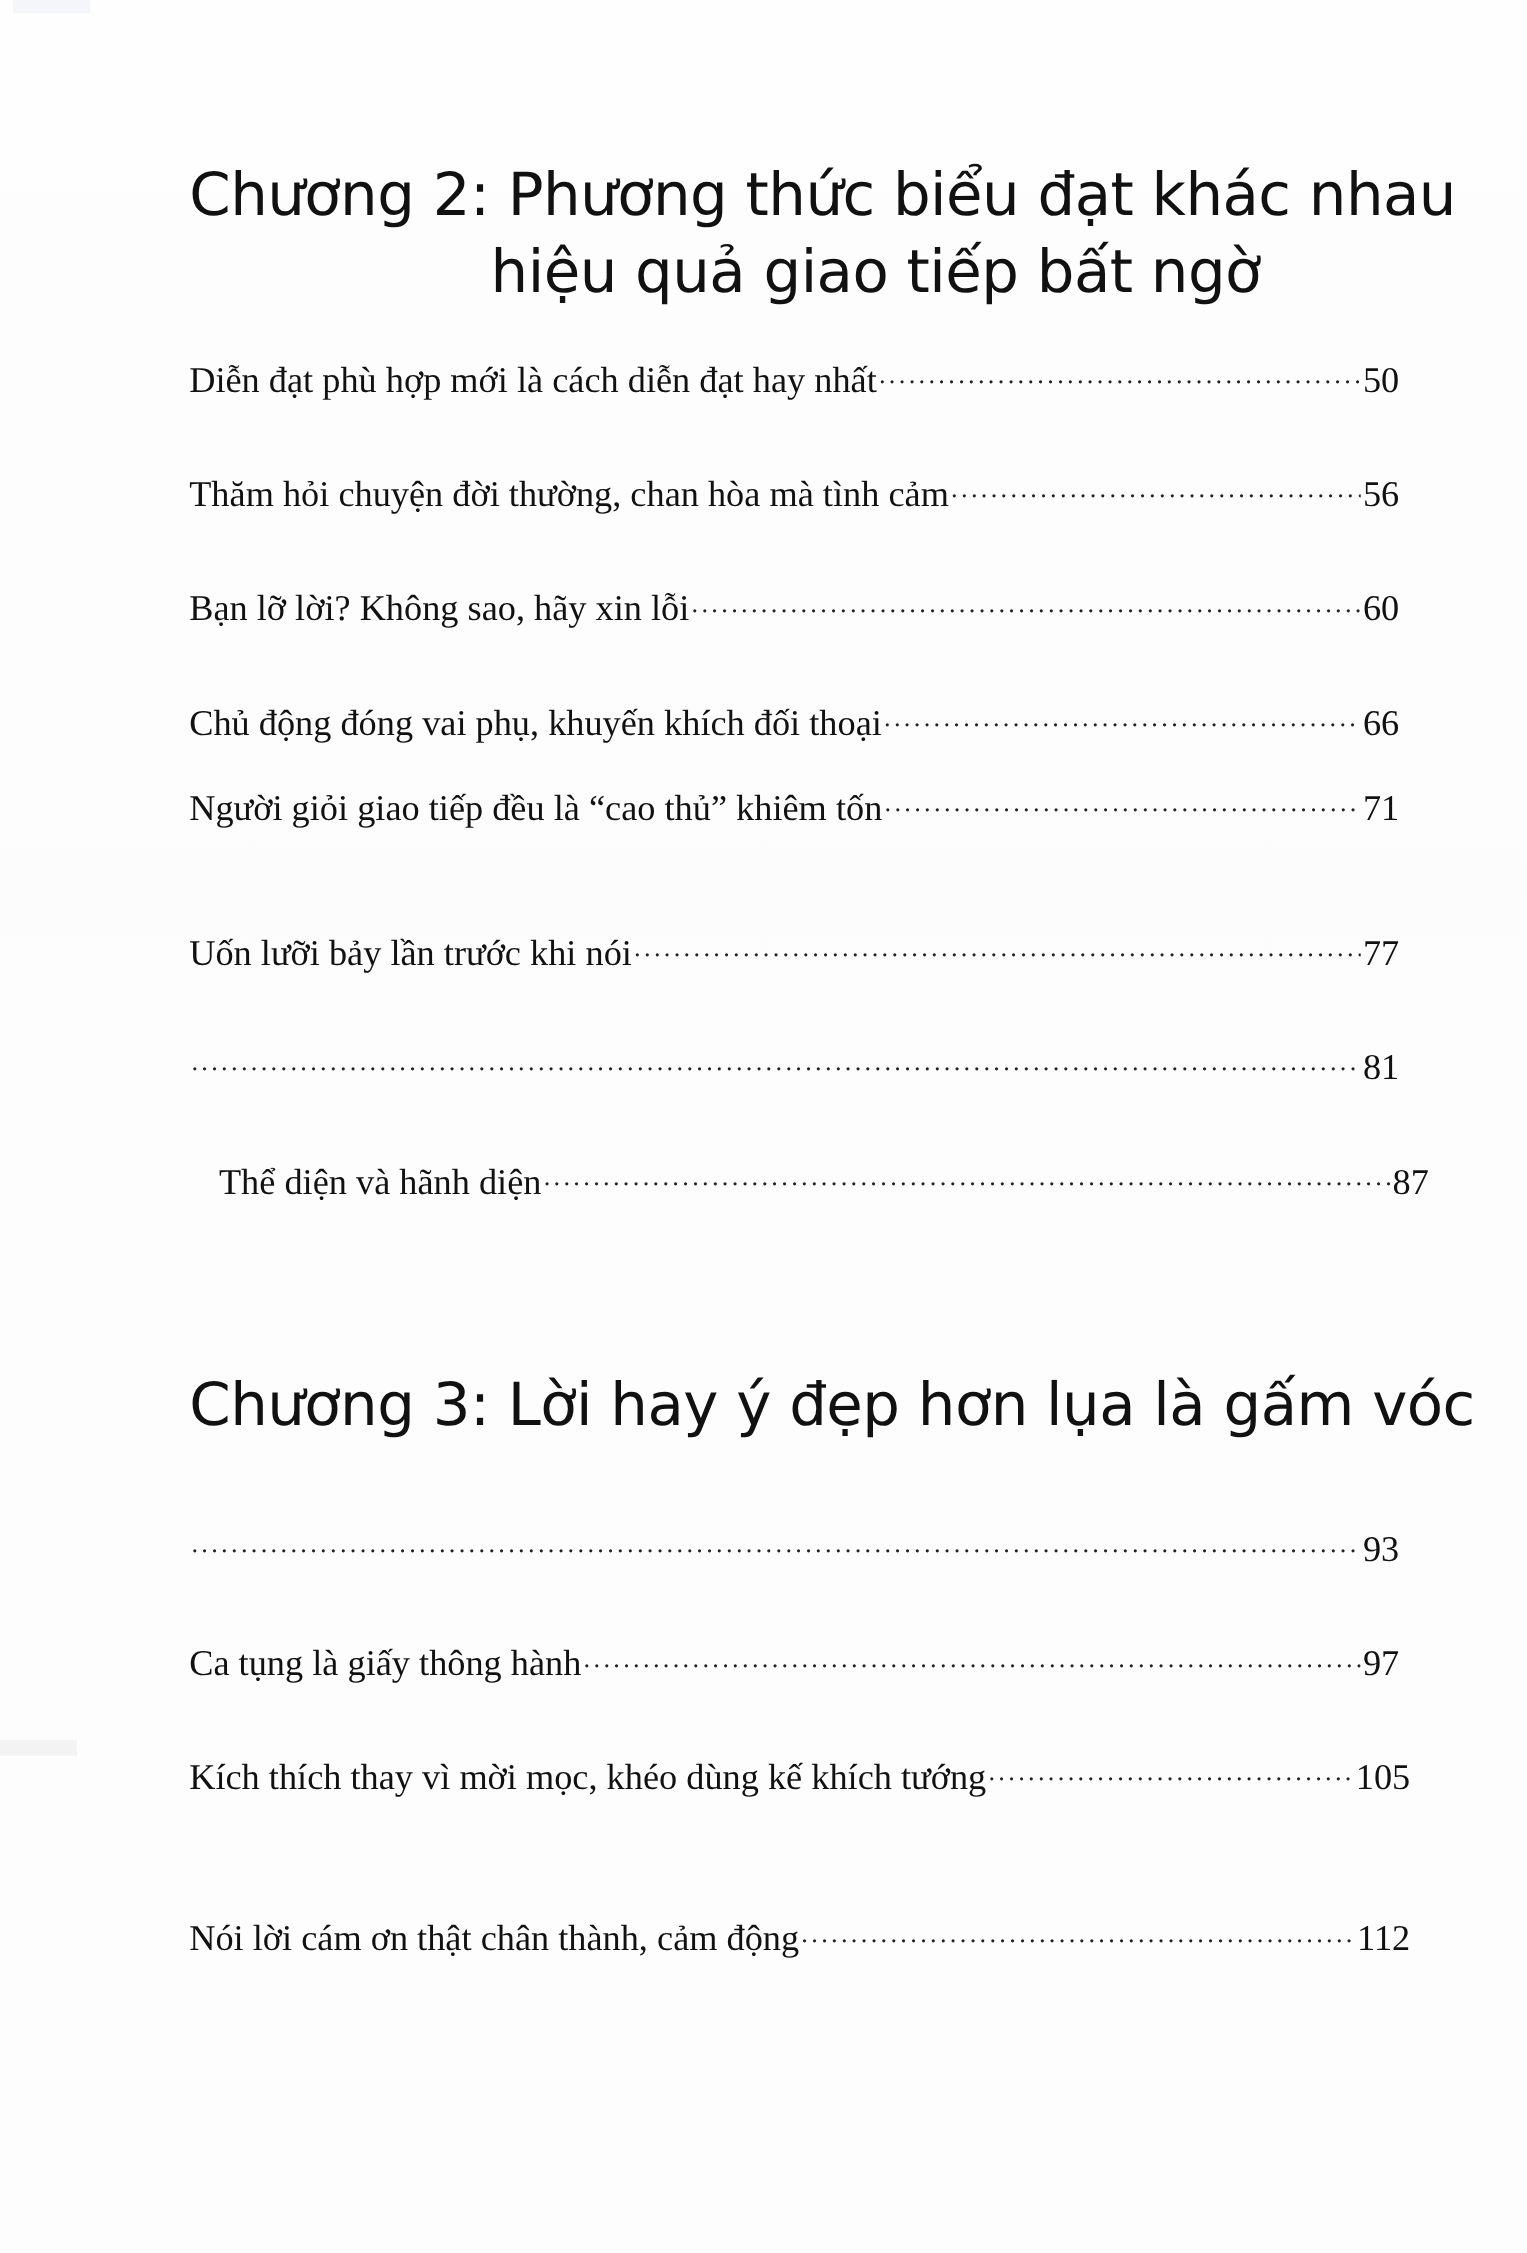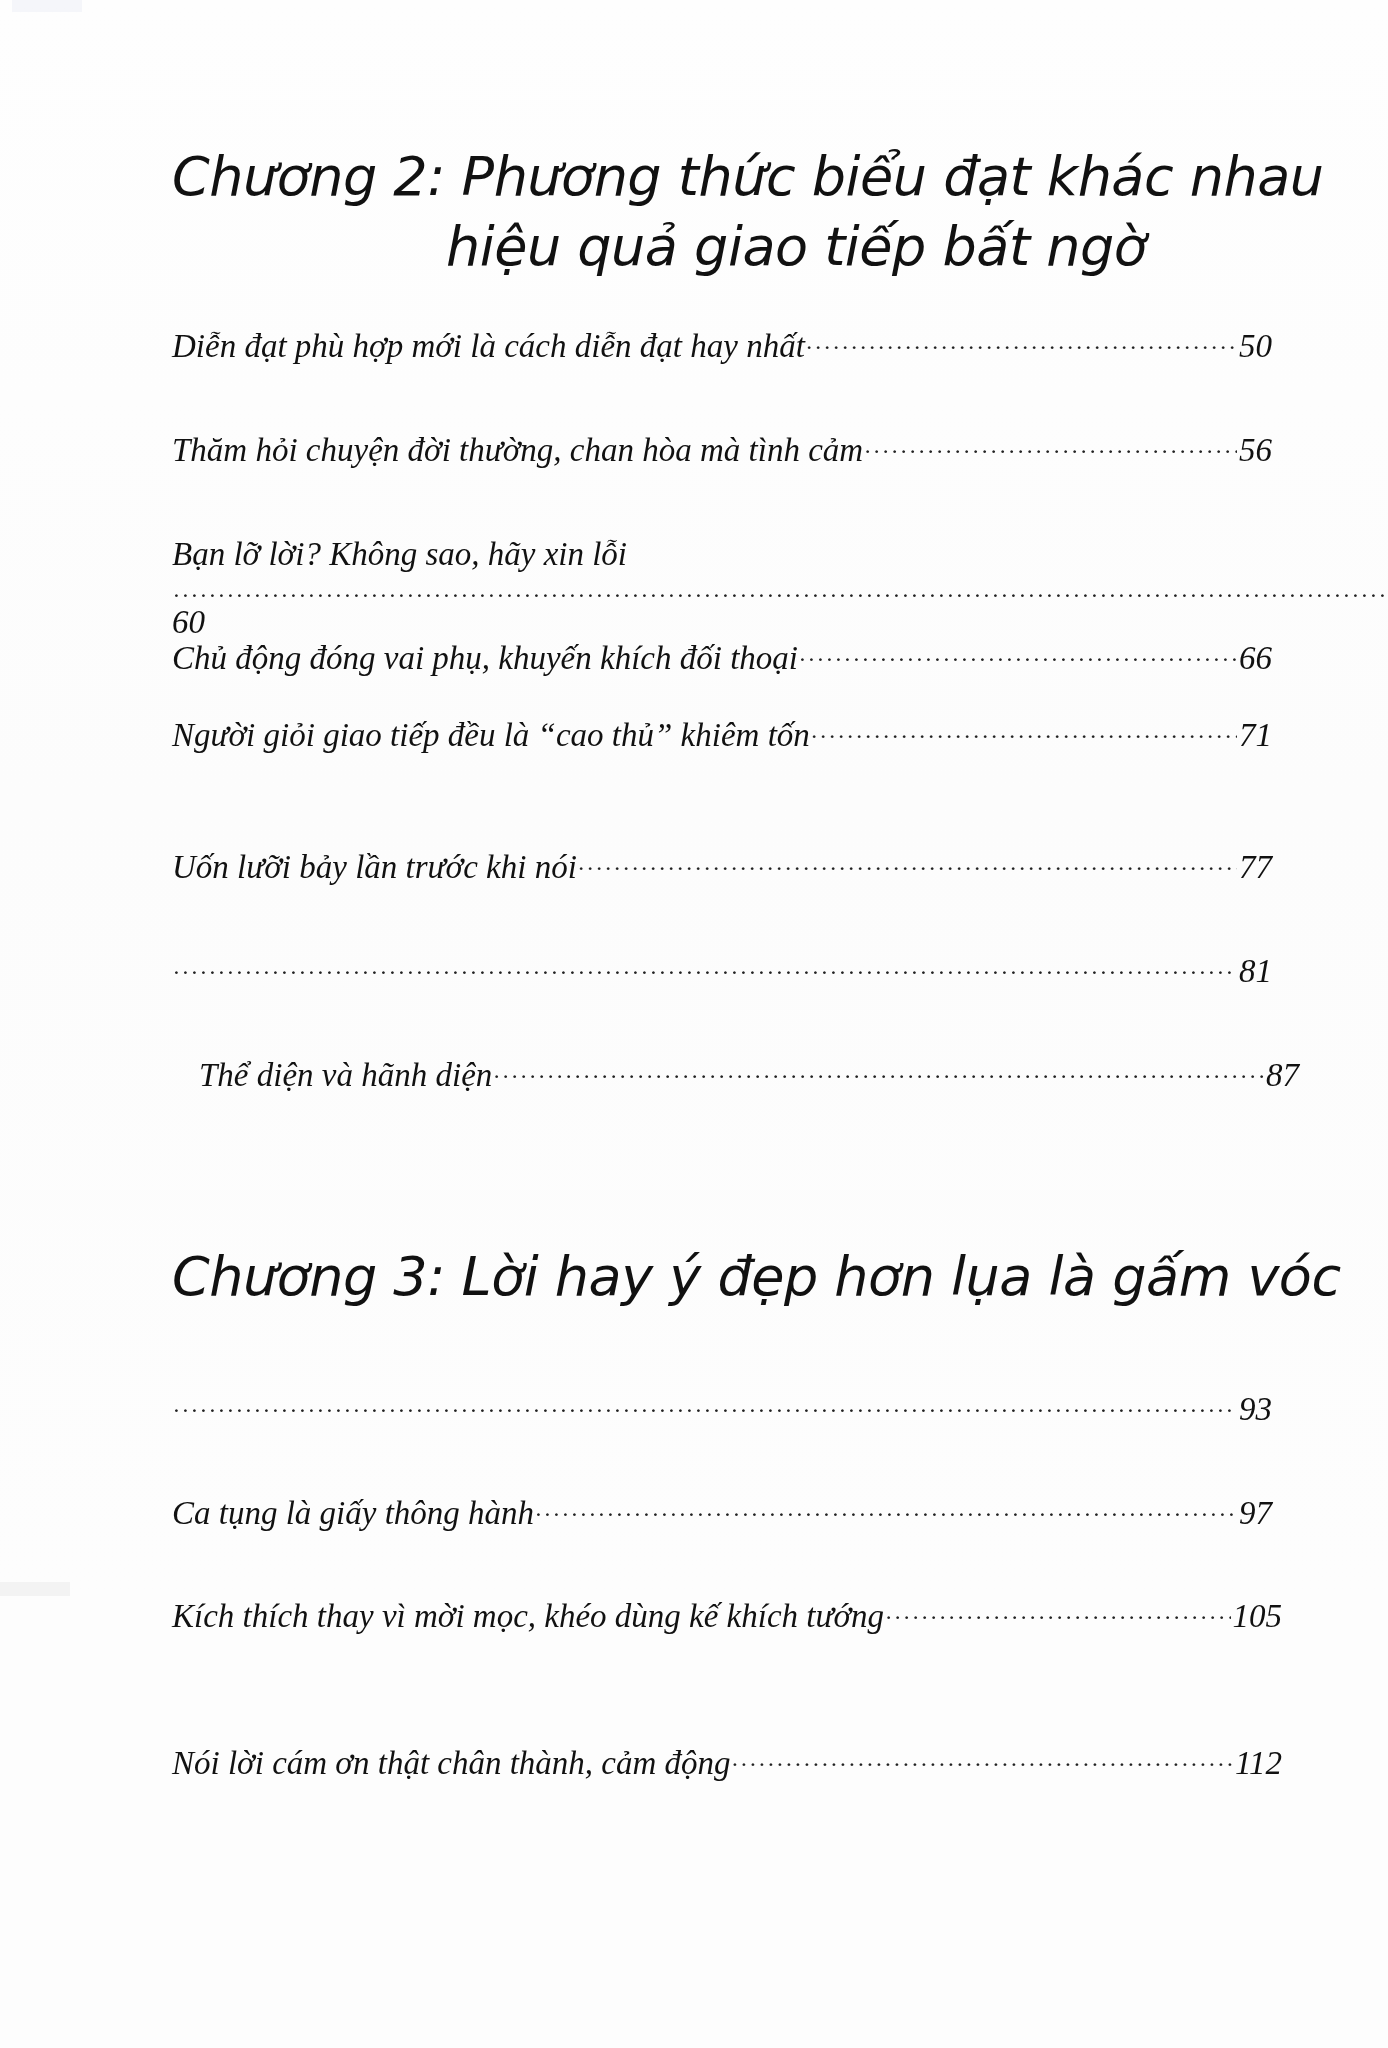--- a/index.html
+++ b/index.html
@@ -14,21 +14,20 @@
       overflow: hidden;
       color: #111;
     }
     .page {
       position: absolute;
       left: 0;
       top: 0;
       width: 1388px;
       height: 1596px;
       background: linear-gradient(180deg, #fefefe 0%, #fcfcfc 50%, #fdfdfd 100%);
-      font-style: italic;
     }
     .chapter-heading {
       position: absolute;
       font-family: "DejaVu Sans", sans-serif;
       font-weight: normal;
       color: #111;
       letter-spacing: -0.5px;
       line-height: 1;
       margin: 0;
     }
@@ -117,21 +116,21 @@
     <div class="toc-entry" style="top:327px;">
       <span class="entry-title">Diễn đạt phù hợp mới là cách diễn đạt hay nhất</span>
       <span class="leader"></span>
       <span class="page-num">50</span>
     </div>
     <div class="toc-entry" style="top:431px;">
       <span class="entry-title">Thăm hỏi chuyện đời thường, chan hòa mà tình cảm</span>
       <span class="leader"></span>
       <span class="page-num">56</span>
     </div>
-    <div class="toc-entry" style="top:535px;flex-direction:column;">
+    <div class="toc-entry" style="top:535px;">
       <span class="entry-title">Bạn lỡ lời? Không sao, hãy xin lỗi</span>
       <span class="leader"></span>
       <span class="page-num">60</span>
     </div>
     <div class="toc-entry" style="top:639px;">
       <span class="entry-title">Chủ động đóng vai phụ, khuyến khích đối thoại</span>
       <span class="leader"></span>
       <span class="page-num">66</span>
     </div>
     <div class="toc-entry" style="top:716px;">

